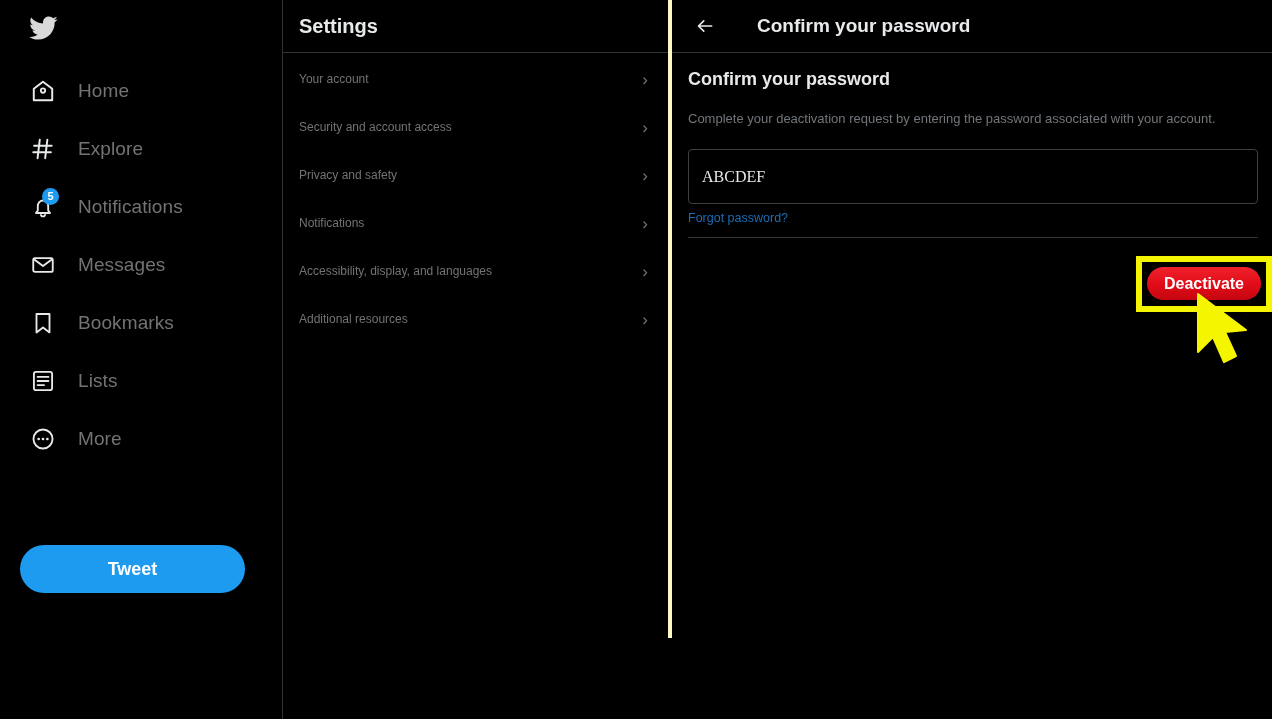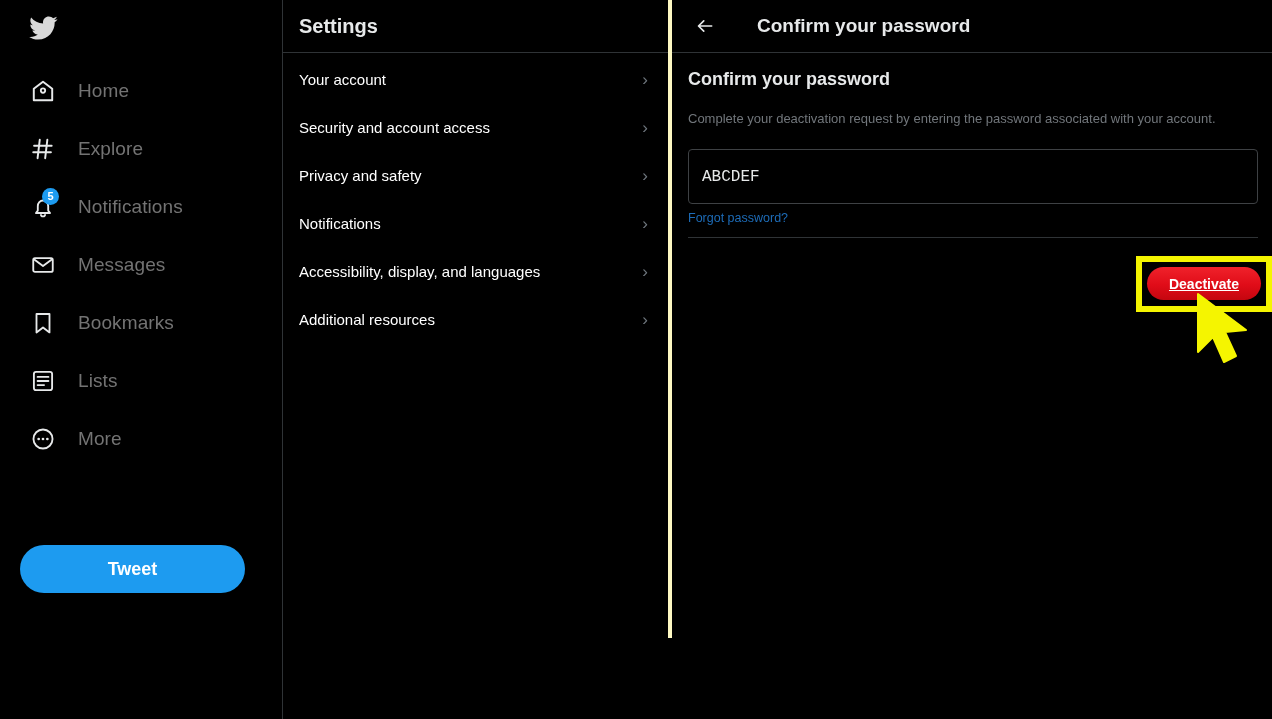--- a/index.html
+++ b/index.html
@@ -106,22 +106,22 @@
   .settings-list { padding-top: 2px; }
   .settings-row {
     height: 48px;
     display: flex;
     align-items: center;
     justify-content: space-between;
     padding: 0 20px 0 16px;
     cursor: pointer;
   }
   .settings-row-label {
-    color: #ffffff;
-    font-size: 15px;
+    color: #737373;
+    font-size: 12px;
   }
   .chev { color: #6e767d; font-size: 17px; line-height: 1; }
 
   
   .detail {
     flex: 1 1 auto;
     height: 719px;
     background: #000000;
     position: relative;
   }
@@ -166,21 +166,21 @@
   .pw-input {
     display: block;
     width: 570px;
     height: 55px;
     background: #000000;
     border: 1px solid #3e4144;
     border-radius: 4px;
     color: #e7e9ea;
     font-size: 16px;
     padding: 0 13px;
-    font-family: Liberation Mono, monospace;
+    font-family: Liberation Serif, serif;
     outline: none;
   }
   .forgot-link {
     display: inline-block;
     margin-top: 7px;
     color: #1d6cb8;
     font-size: 12.5px;
     text-decoration: none;
     cursor: pointer;
   }
@@ -202,26 +202,25 @@
     pointer-events: none;
   }
   .deact-btn {
     position: absolute;
     left: 1147px; top: 267px;
     width: 114px; height: 33px;
     border-radius: 17px;
     border: none;
     background: linear-gradient(180deg, #f0222b 0%, #e00c18 55%, #c4060f 100%);
     color: #ffffff;
-    font-size: 14px;
+    font-size: 16px;
     font-weight: bold;
     font-family: "Liberation Sans", sans-serif;
     cursor: pointer;
     z-index: 6;
-    text-decoration: underline;
   }
   .cursor-arrow {
     position: absolute;
     left: 1196px; top: 292px;
     z-index: 10;
     pointer-events: none;
   }
 </style>
 </head>
 <body>

